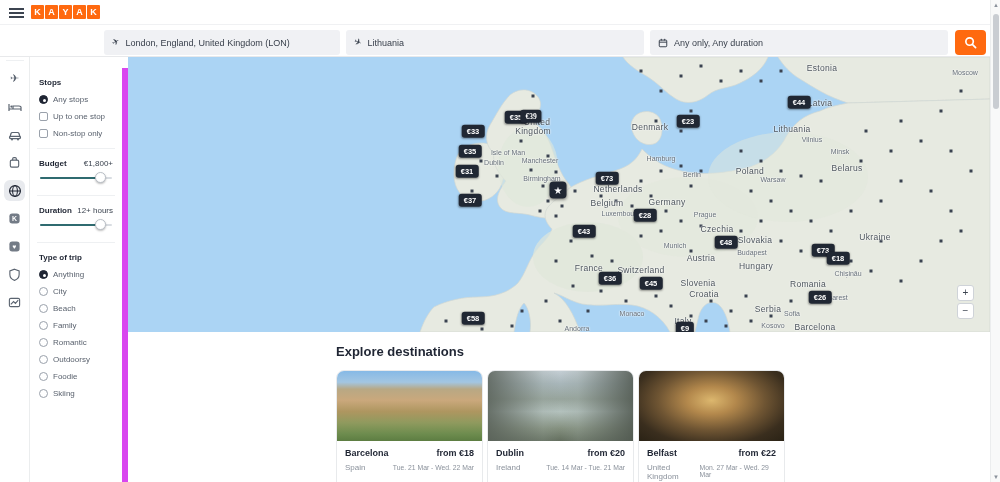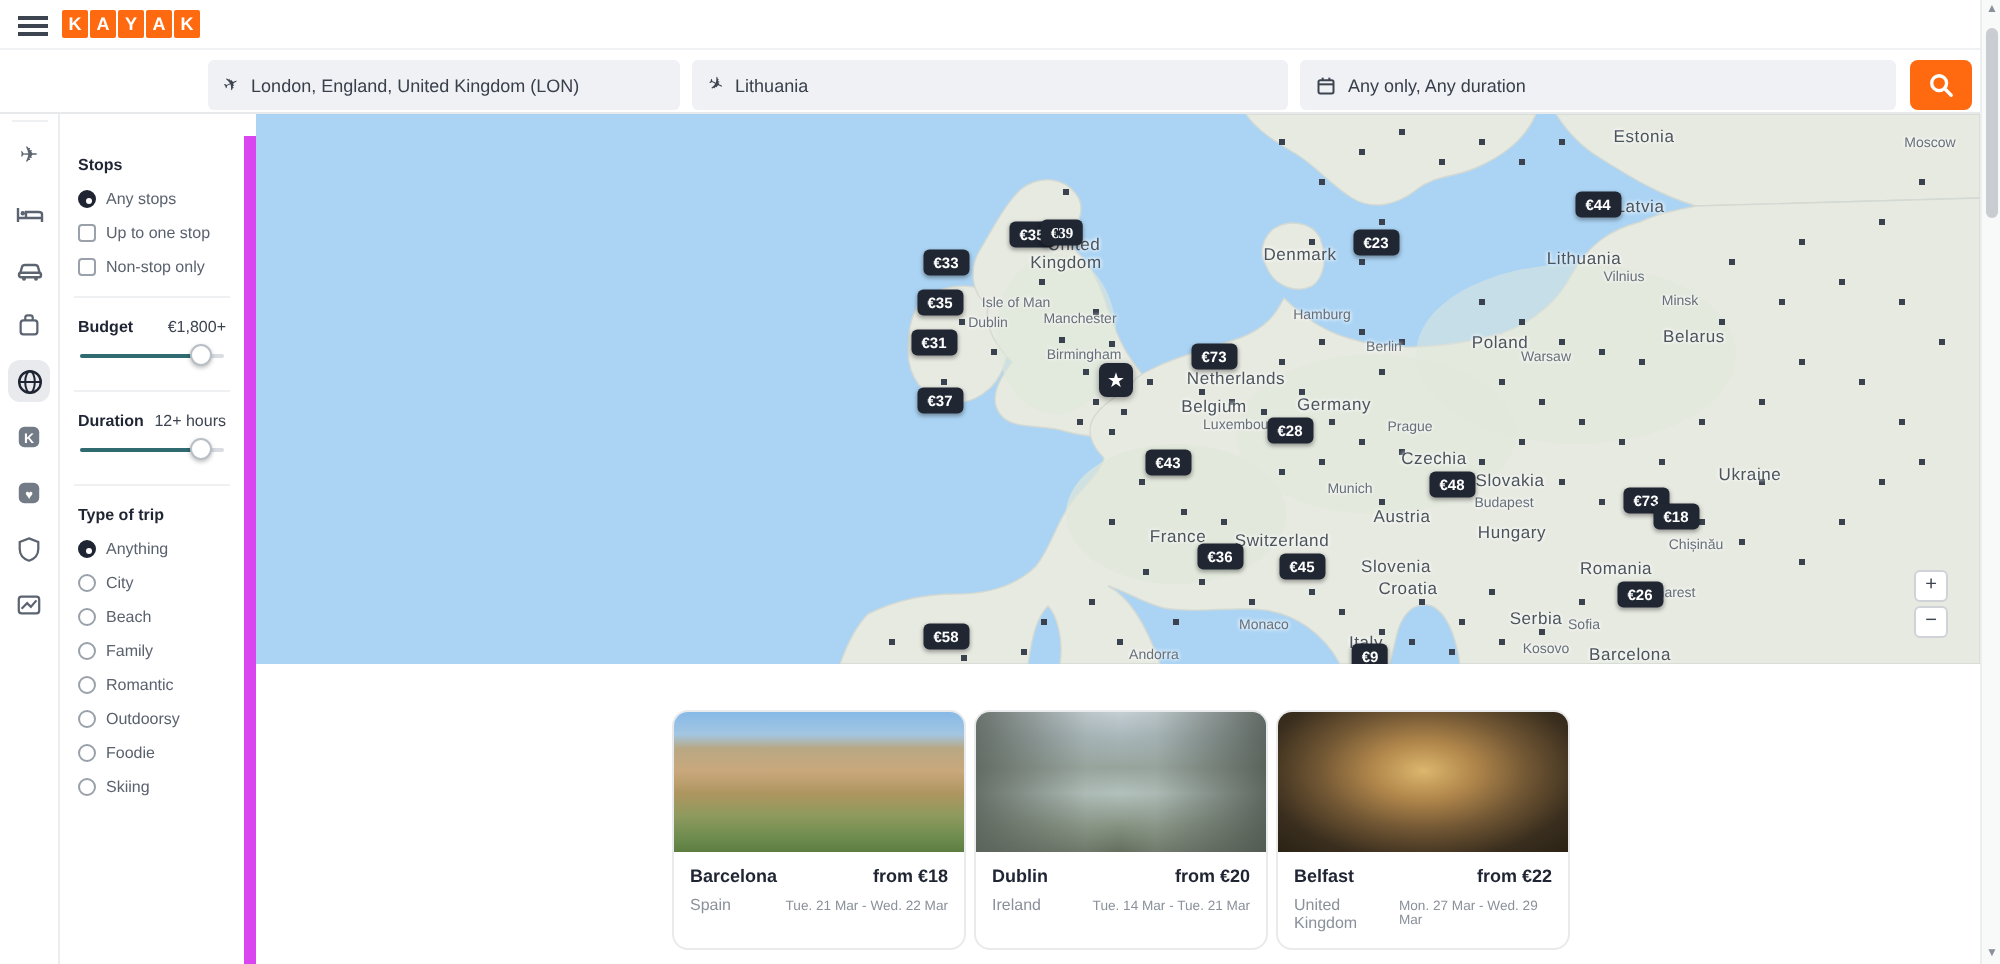--- a/index.html
+++ b/index.html
@@ -483,20 +483,21 @@
       <button class="price-pill" style="left: 523px; top: 226px;">€45</button>
       <button class="price-pill" style="left: 695px; top: 193px;">€73</button>
       <button class="price-pill" style="left: 710px; top: 201px;">€18</button>
       <button class="price-pill" style="left: 692px; top: 240px;">€26</button>
       <button class="price-pill" style="left: 345px; top: 261px;">€58</button>
       <button class="price-pill" style="left: 557px; top: 271px;">€9</button>
       <div class="origin-pin" style="left: 430px; top: 133px;">★</div>
     </main>
 
   <section class="explore">
+    <h2>Explore destinations</h2>
     <div class="cards">
       <article class="card">
         <div class="card-img img-barcelona"></div>
         <div class="card-footer">
           <div class="cf1">
             <span>Barcelona</span>
             <span>from €18</span>
           </div>
           <div class="cf2">
             <span class="country">Spain</span>

